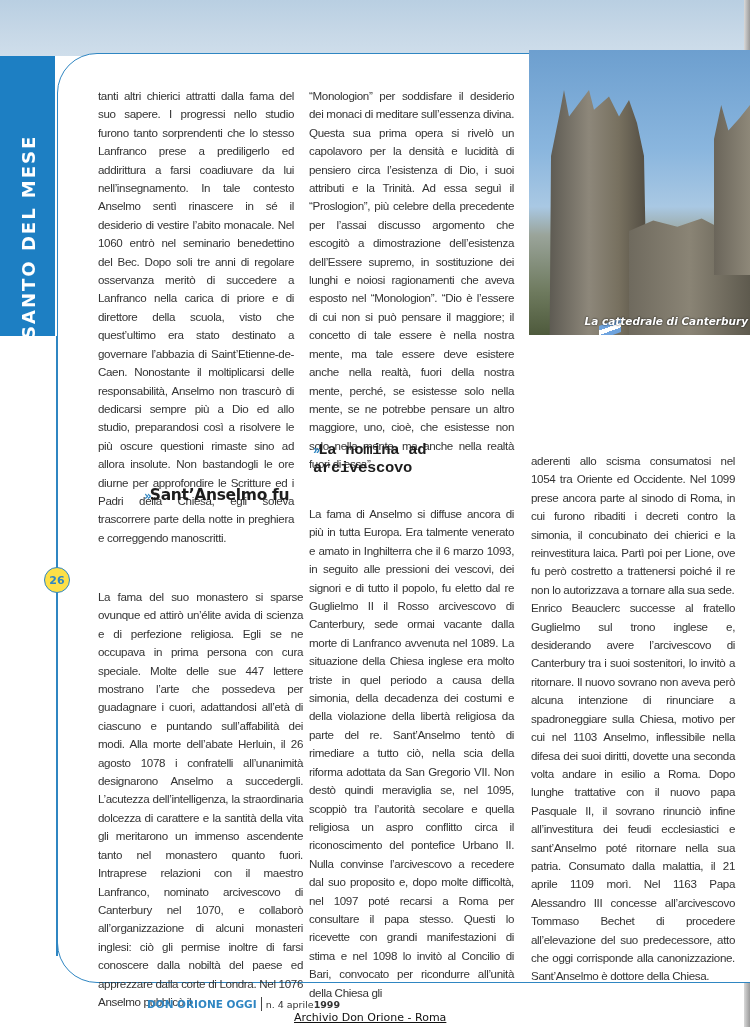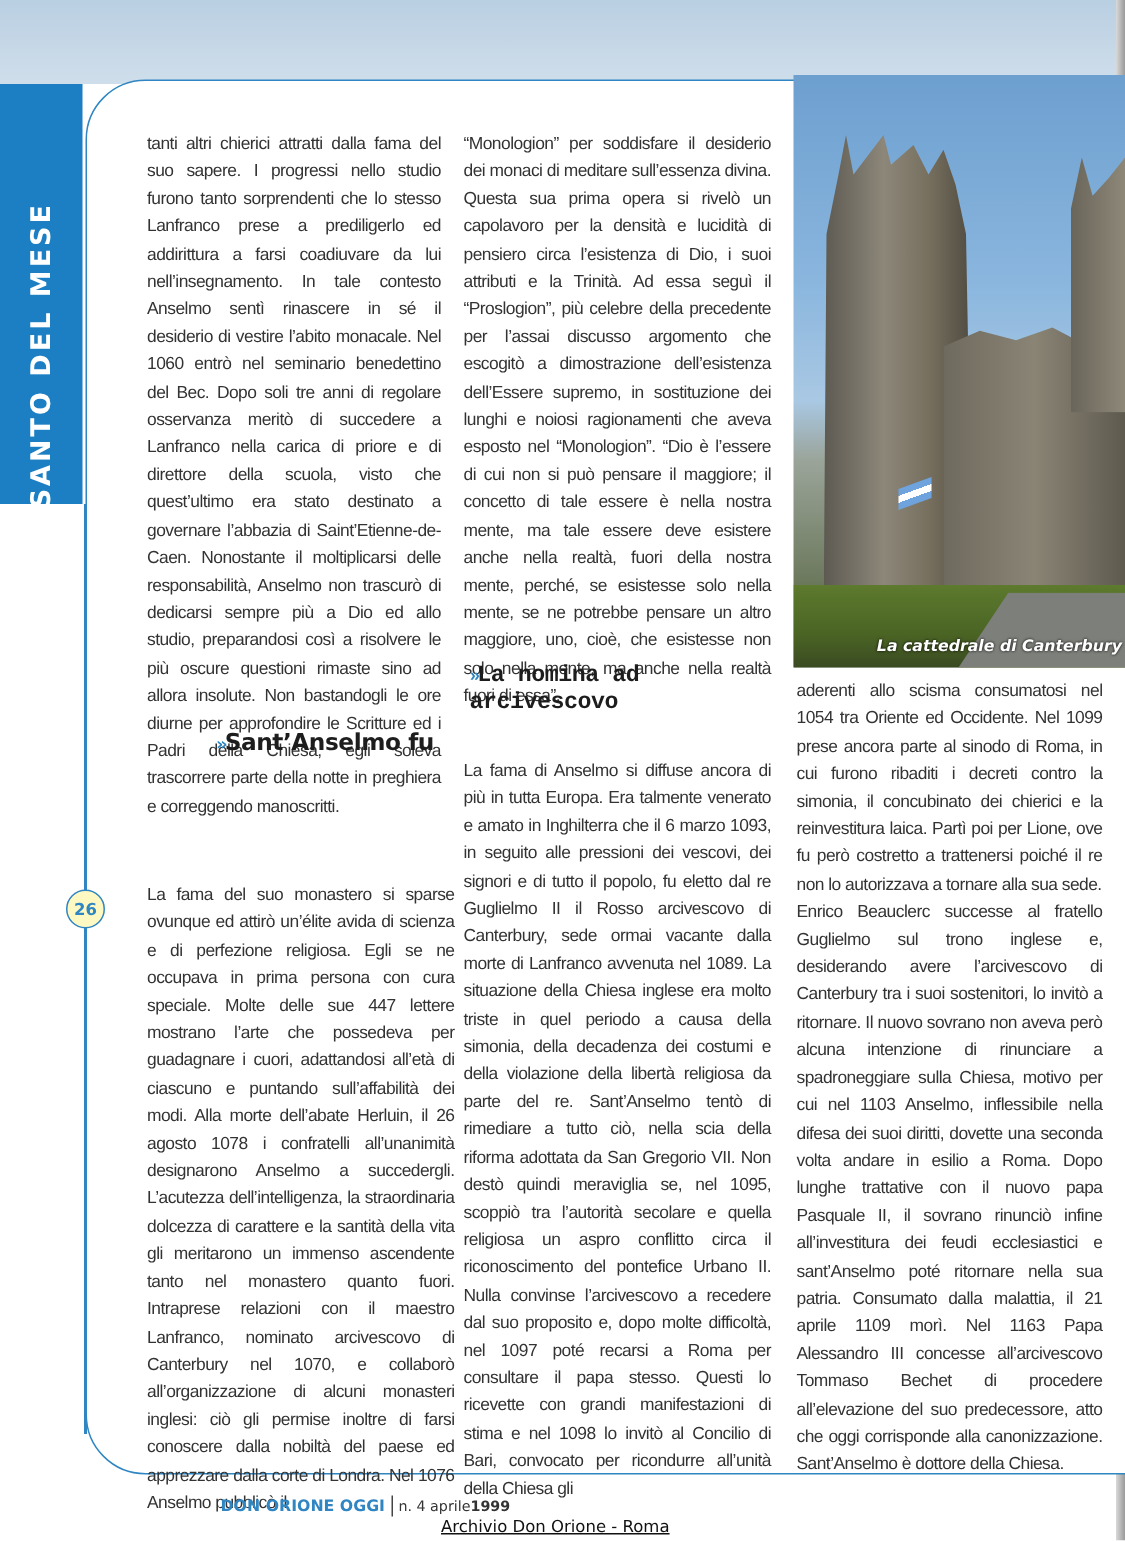--- a/index.html
+++ b/index.html
@@ -25,22 +25,22 @@
     }
     .page-frame {
       position: absolute; left: 57px; top: 53px; width: 720px; height: 930px;
       border: 1.5px solid #2f86c2; border-radius: 40px 0 0 40px;
       background: #ffffff;
     }
     .timeline-line {
       position: absolute; left: 56px; top: 336px; width: 1.5px; height: 620px; background: #2f86c2;
     }
     .page-number {
-      position: absolute; left: 44px; top: 593px; width: 26px; height: 26px;
-      border: 1.5px solid #2f86c2; border-radius: 50%; background: #fef9c3;
+      position: absolute; left: 44px; top: 567px; width: 26px; height: 26px;
+      border: 1.5px solid #2f86c2; border-radius: 50%; background: #fde047;
       color: #2f86c2; font-weight: bold; font-size: 11px;
       display: flex; align-items: center; justify-content: center;
     }
 
     .col {
       position: absolute; font-family: Liberation Sans, sans-serif;
       font-size: 11.6px; line-height: 18.4px; text-align: justify;
       letter-spacing: -0.35px; color: #333;
     }
     .col p { margin: 0; hyphens: auto; }
@@ -53,21 +53,21 @@
     .subhead {
       position: absolute; font-family: "DejaVu Sans", sans-serif; font-weight: bold;
       font-size: 15.5px; line-height: 16.5px; color: #1d1d1d; letter-spacing: -0.3px;
     }
     .subhead .arrows { color: #2f86c2; font-size: 12px; margin-right: 2px; letter-spacing: -4px; }
     .subhead1 { left: 96px; top: 487px; width: 215px; margin-left: 48px; }
     .subhead2 { left: 313px; top: 442px; width: 210px; font-family: Liberation Mono, monospace; }
     .subhead .indent { padding-left: 18px; display: block; }
 
     .photo {
-      position: absolute; left: 529px; top: 50px; width: 221px; height: 395px; overflow: hidden;
+      position: absolute; left: 529px; top: 50px; width: 221px; height: 285px; overflow: hidden;
       background: linear-gradient(180deg, #6d9fcf 0%, #8ab6de 35%, #a9c8e3 55%, #9aa49a 65%, #6e7a5e 85%, #4e5a3c 100%);
     }
     .photo .tower-main {
       position: absolute; left: 20px; top: 40px; width: 100px; height: 330px;
       background: linear-gradient(90deg, #5d5a52 0%, #8d877a 40%, #77705f 70%, #4f4a40 100%);
       clip-path: polygon(10% 8%, 15% 0%, 20% 8%, 30% 4%, 40% 0%, 45% 6%, 60% 2%, 70% 8%, 80% 3%, 88% 10%, 95% 20%, 100% 100%, 0% 100%, 2% 20%);
     }
     .photo .nave {
       position: absolute; left: 100px; top: 160px; width: 121px; height: 210px;
       background: linear-gradient(90deg, #6f6a5e 0%, #8a8475 50%, #5e5a4e 100%);

